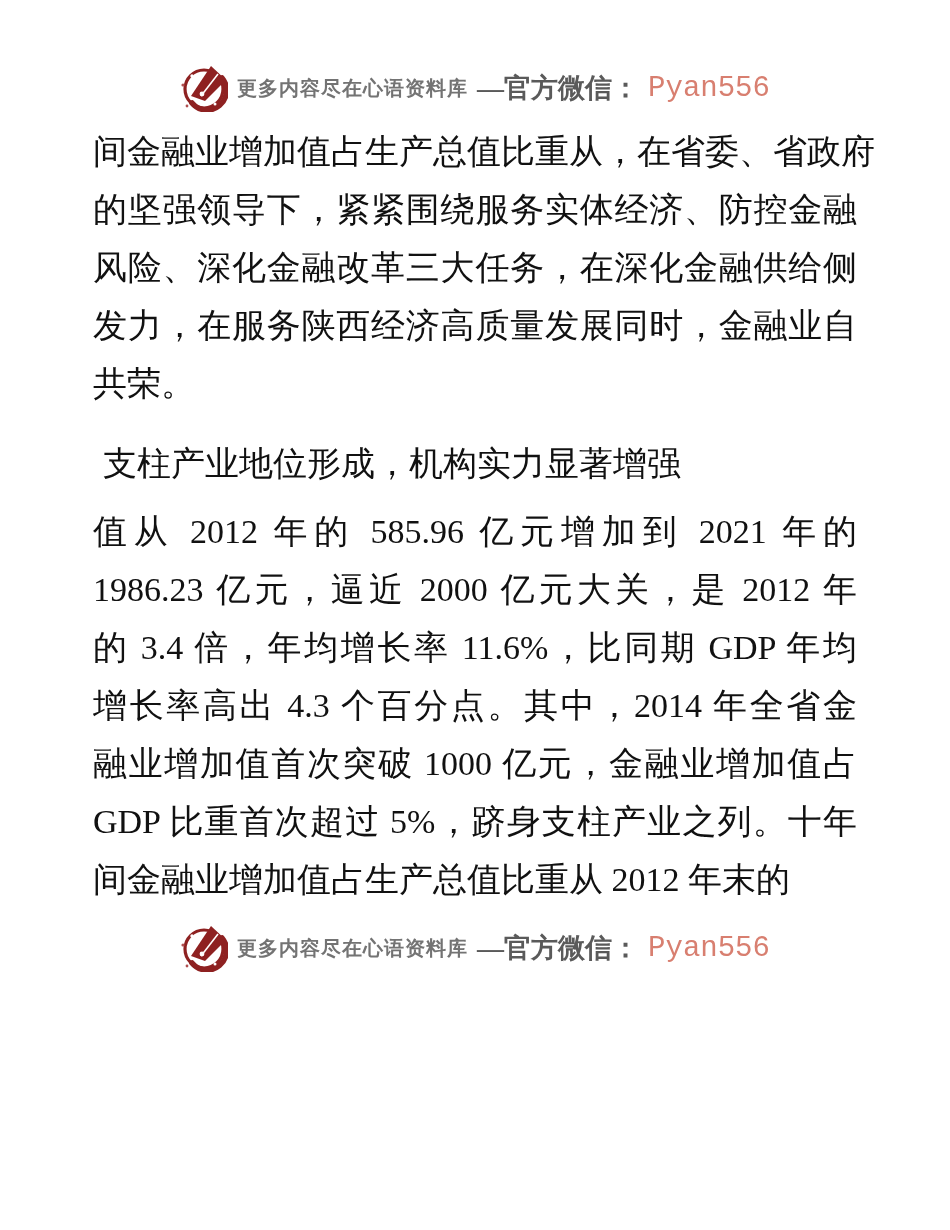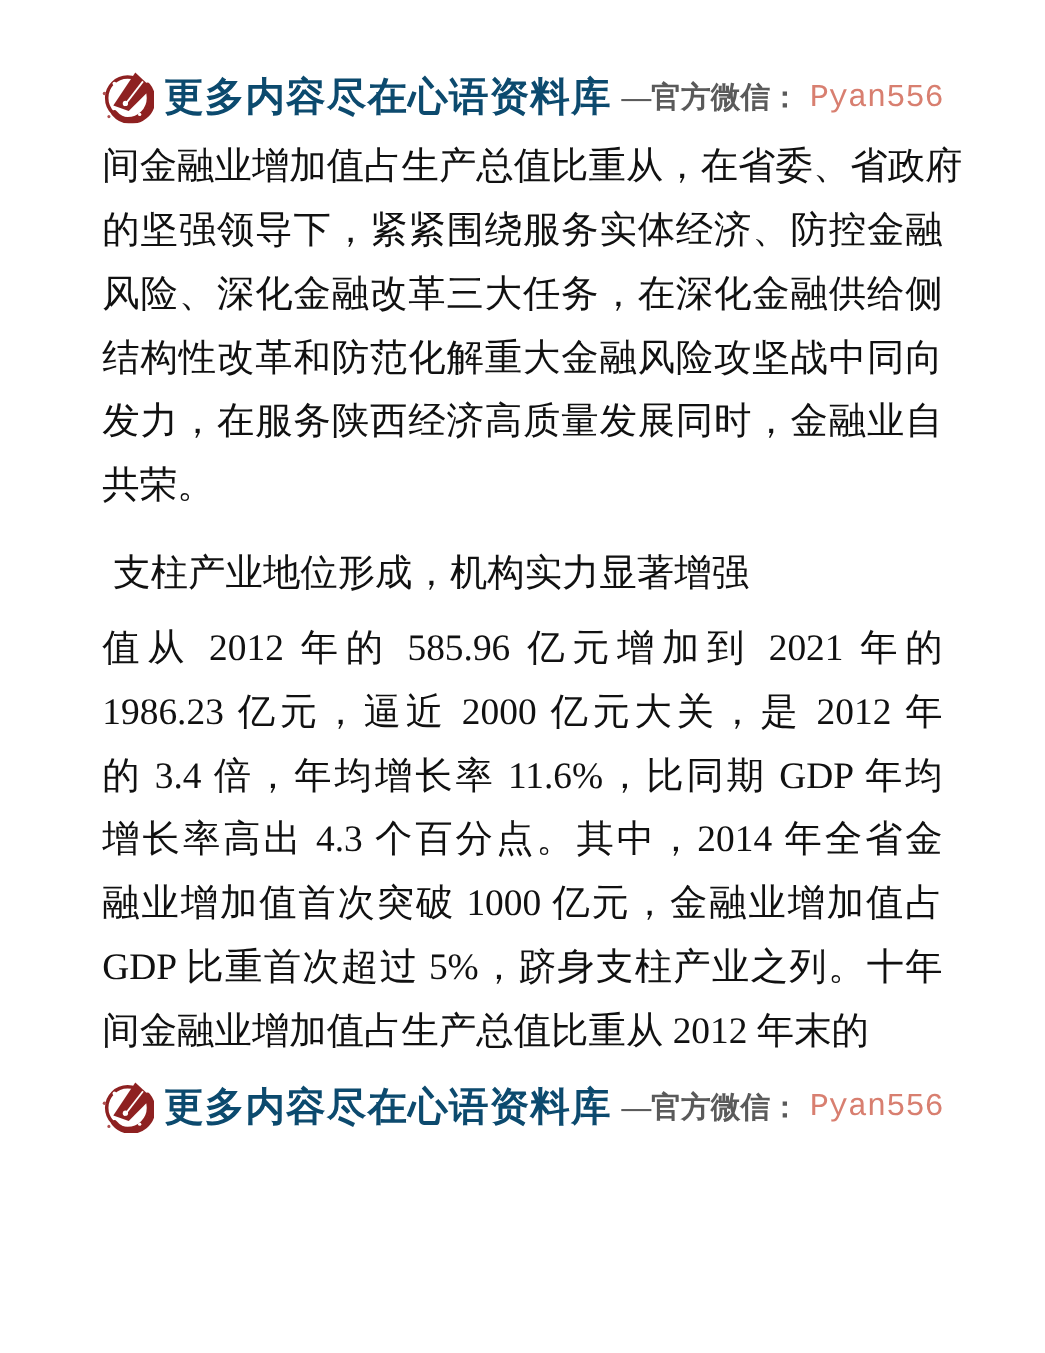--- a/index.html
+++ b/index.html
@@ -26,23 +26,23 @@
   }
   .watermark.header { margin-top: 62px; }
   .watermark.footer { margin-top: 13px; }
   .wm-logo {
     width: 48px;
     height: 48px;
     flex: 0 0 auto;
     display: inline-block;
   }
   .wm-brand {
-    font-size: 36px;
+    font-size: 20px;
     font-weight: bold;
-    color: #0c4a6e;
+    color: #737373;
     letter-spacing: 1px;
     white-space: nowrap;
     text-align: right;
   }
   .wm-label {
     font-size: 27px;
     font-weight: bold;
     color: #5a5a5a;
     white-space: nowrap;
   }
@@ -101,21 +101,20 @@
     <span class="wm-brand">更多内容尽在心语资料库</span>
     <span class="wm-label">—官方微信：</span>
     <span class="wm-id">Pyan556</span>
   </div>
 
   <div class="body-text">
     <div class="para para1">
         <div class="line">间金融业增加值占生产总值比重从，在省委、省政府</div>
         <div class="line">的坚强领导下，紧紧围绕服务实体经济、防控金融</div>
         <div class="line">风险、深化金融改革三大任务，在深化金融供给侧</div>
-        <div class="line">结构性改革和防范化解重大金融风险攻坚战中同向</div>
         <div class="line">发力，在服务陕西经济高质量发展同时，金融业自</div>
         <div class="line last">共荣。</div>
       </div>
     <div class="section-heading">支柱产业地位形成，机构实力显著增强</div>
     <div class="para para2">
         <div class="line">值从 2012 年的 585.96 亿元增加到 2021 年的</div>
         <div class="line">1986.23 亿元，逼近 2000 亿元大关，是 2012 年</div>
         <div class="line">的 3.4 倍，年均增长率 11.6%，比同期 GDP 年均</div>
         <div class="line">增长率高出 4.3 个百分点。其中，2014 年全省金</div>
         <div class="line">融业增加值首次突破 1000 亿元，金融业增加值占</div>

